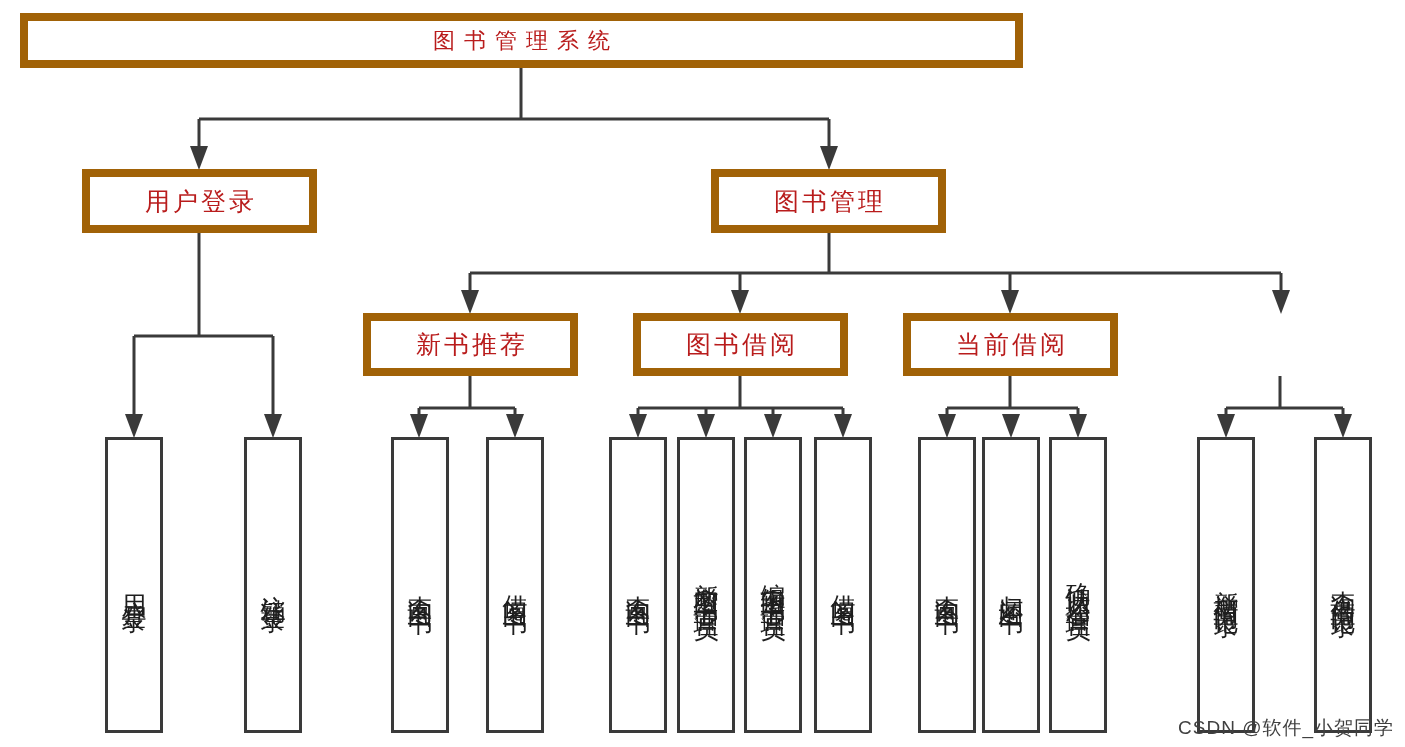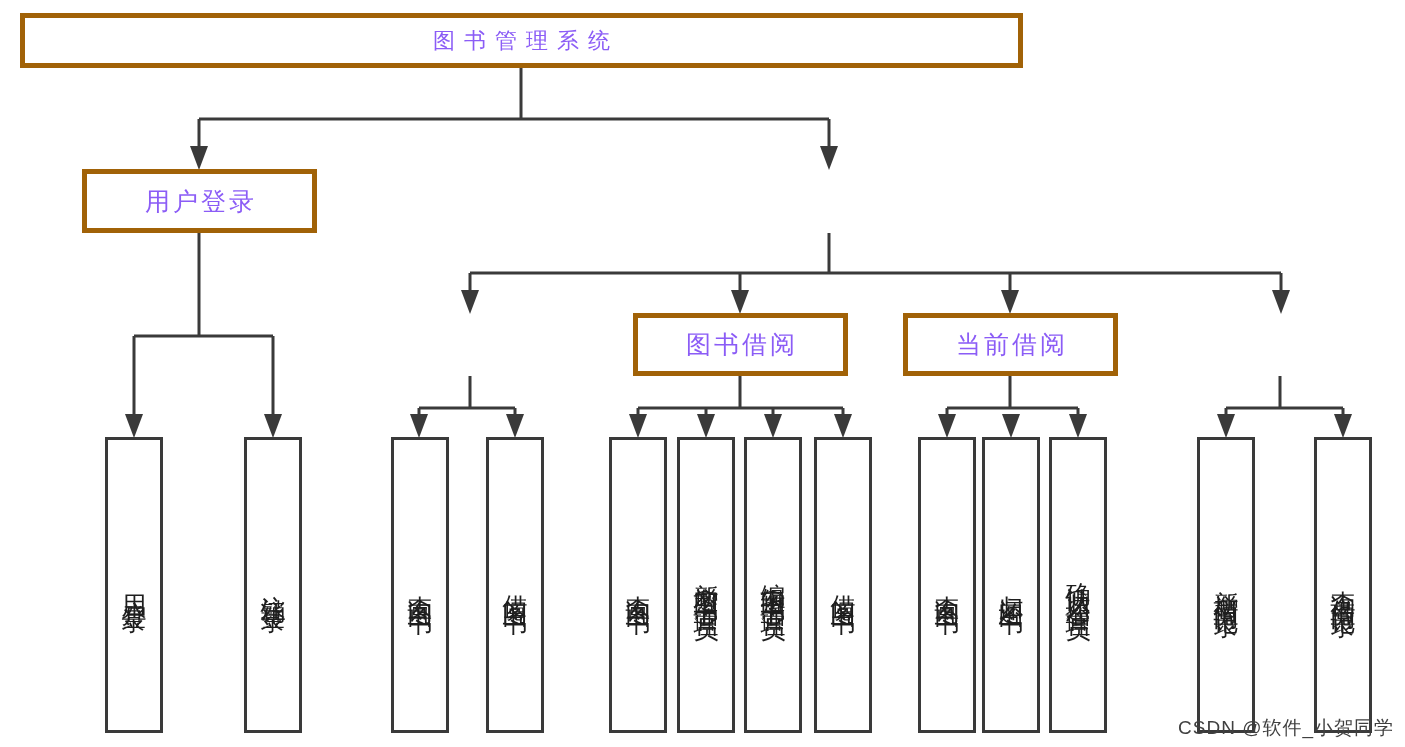--- a/index.html
+++ b/index.html
@@ -10,24 +10,24 @@
     font-family:"Liberation Sans","DejaVu Sans",sans-serif;
     overflow:hidden;
   }
   #connectors{
     position:absolute;left:0;top:0;width:1405px;height:747px;
     z-index:1;pointer-events:none;
   }
   .nodebox{
     position:absolute;
     box-sizing:border-box;
-    border:5px solid #a16207;
+    border:8px solid #a16207;
     background:#ffffff;
     display:flex;align-items:center;justify-content:center;
-    color:#8b5cf6;
+    color:#b91c1c;
     z-index:2;
   }
   .root-box{left:20px;top:13px;width:1003px;height:55px;font-size:22px;letter-spacing:9px;}
   .l2-box{top:169px;width:235px;height:64px;font-size:25px;letter-spacing:3px;}
   .l3-box{top:313px;width:215px;height:63px;font-size:25px;letter-spacing:3px;}
   .leaf{
     position:absolute;
     box-sizing:border-box;
     top:437px;width:58px;height:296px;
     border:3px solid #3a3a3a;
@@ -124,21 +124,27 @@
     </g>
   </svg>
 
   <div class="nodebox root-box">
     <span class="hlabel">图书管理系统</span>
   </div>
 
   <div class="nodebox l2-box" style="left:82px">
     <span class="hlabel">用户登录</span>
   </div>
+  <div class="nodebox l2-box" style="left:711px">
+    <span class="hlabel">图书管理</span>
+  </div>
 
+  <div class="nodebox l3-box" style="left:363px">
+    <span class="hlabel">新书推荐</span>
+  </div>
   <div class="nodebox l3-box" style="left:633px">
     <span class="hlabel">图书借阅</span>
   </div>
   <div class="nodebox l3-box" style="left:903px">
     <span class="hlabel">当前借阅</span>
   </div>
 
   <div class="leaf" style="left:105px">
     <span class="vtext">用户登录</span>
   </div>

